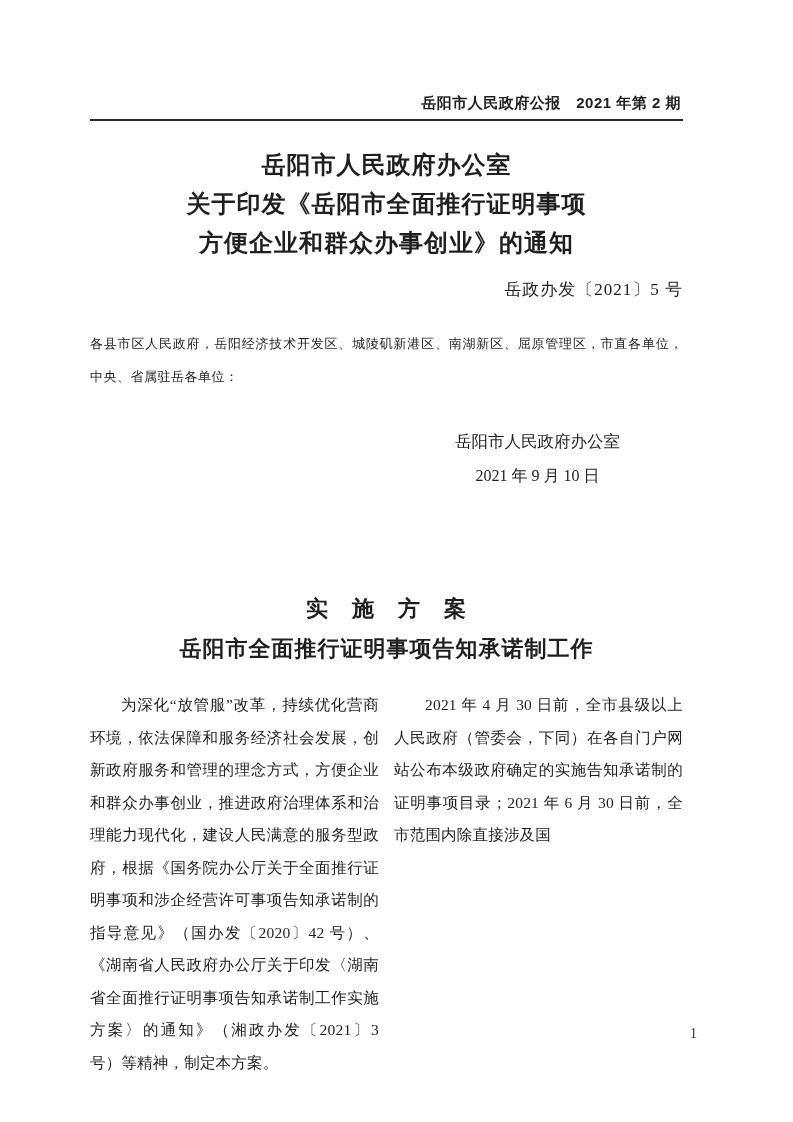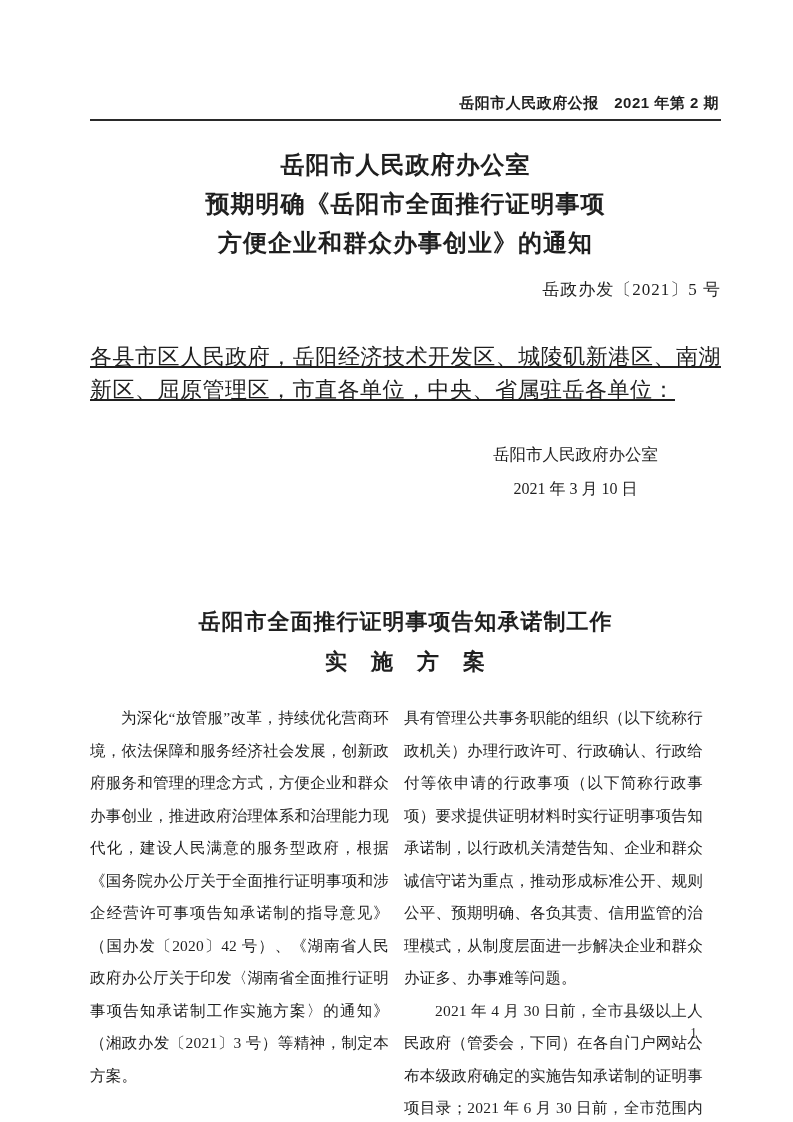--- a/index.html
+++ b/index.html
@@ -6,21 +6,21 @@
   html, body { background: #ffffff; }
   body {
     width: 793px; height: 1122px;
     font-family: "Liberation Serif", "DejaVu Serif", serif;
     color: #1f1f1f;
     position: relative;
     overflow: hidden;
   }
   .page {
     width: 793px; height: 1122px;
-    padding: 94px 72px 0 90px;
+    padding: 94px 110px 0 90px;
     position: relative;
     background: #ffffff;
   }
   
   .gazette-header {
     text-align: right;
     font-family: "Liberation Sans", "DejaVu Sans", sans-serif;
     font-weight: 700;
     font-size: 15px;
     letter-spacing: 0.5px;
@@ -38,26 +38,25 @@
     letter-spacing: 1px;
   }
   .doc-number {
     margin-top: 15px;
     text-align: right;
     font-size: 17px;
     letter-spacing: 1px;
   }
   
   .notice-body {
-    margin-top: 39px;
-    font-size: 22px;
+    margin-top: 26px;
+    font-size: 13px;
     line-height: 33px;
     text-align: justify;
     letter-spacing: 0.5px;
-    text-decoration: underline;
   }
   .notice-body p.indent { text-indent: 2em; }
   
   .signature-block {
     margin-top: 38px;
     margin-right: 63px;
     float: right;
     text-align: center;
     font-size: 16.5px;
   }
@@ -98,46 +97,45 @@
 <body>
 
 <div class="page">
 
   <div class="gazette-header">
     <span>岳阳市人民政府公报　2021 年第 2 期</span>
   </div>
 
   <h1 class="notice-title">
     <div>岳阳市人民政府办公室</div>
-    <div>预期明确《岳阳市全面推行证明事项</div>
+    <div>关于印发《岳阳市全面推行证明事项</div>
     <div>方便企业和群众办事创业》的通知</div>
   </h1>
 
   <div class="doc-number">岳政办发〔2021〕5 号</div>
 
   <div class="notice-body">
     <p>各县市区人民政府，岳阳经济技术开发区、城陵矶新港区、南湖新区、屈原管理区，市直各单位，中央、省属驻岳各单位：</p>
   </div>
 
   <div class="signature-block">
     <div class="sig-name">岳阳市人民政府办公室</div>
-    <div class="sig-date">2021 年 3 月 10 日</div>
+    <div class="sig-date">2021 年 9 月 10 日</div>
   </div>
 
   <h2 class="plan-title">
+    <div>实　施　方　案</div>
     <div>岳阳市全面推行证明事项告知承诺制工作</div>
-    <div>实　施　方　案</div>
   </h2>
 
   <div class="columns">
     <div class="col">
       <p class="indent">为深化“放管服”改革，持续优化营商环境，依法保障和服务经济社会发展，创新政府服务和管理的理念方式，方便企业和群众办事创业，推进政府治理体系和治理能力现代化，建设人民满意的服务型政府，根据《国务院办公厅关于全面推行证明事项和涉企经营许可事项告知承诺制的指导意见》（国办发〔2020〕42 号）、《湖南省人民政府办公厅关于印发〈湖南省全面推行证明事项告知承诺制工作实施方案〉的通知》（湘政办发〔2021〕3 号）等精神，制定本方案。</p>
 
     </div>
     <div class="col">
-      <p>具有管理公共事务职能的组织（以下统称行政机关）办理行政许可、行政确认、行政给付等依申请的行政事项（以下简称行政事项）要求提供证明材料时实行证明事项告知承诺制，以行政机关清楚告知、企业和群众诚信守诺为重点，推动形成标准公开、规则公平、预期明确、各负其责、信用监管的治理模式，从制度层面进一步解决企业和群众办证多、办事难等问题。</p>
       <p class="indent">2021 年 4 月 30 日前，全市县级以上人民政府（管委会，下同）在各自门户网站公布本级政府确定的实施告知承诺制的证明事项目录；2021 年 6 月 30 日前，全市范围内除直接涉及国</p>
     </div>
   </div>
 
   <div class="page-number">1</div>
 
 </div>
 
 </body></html>

